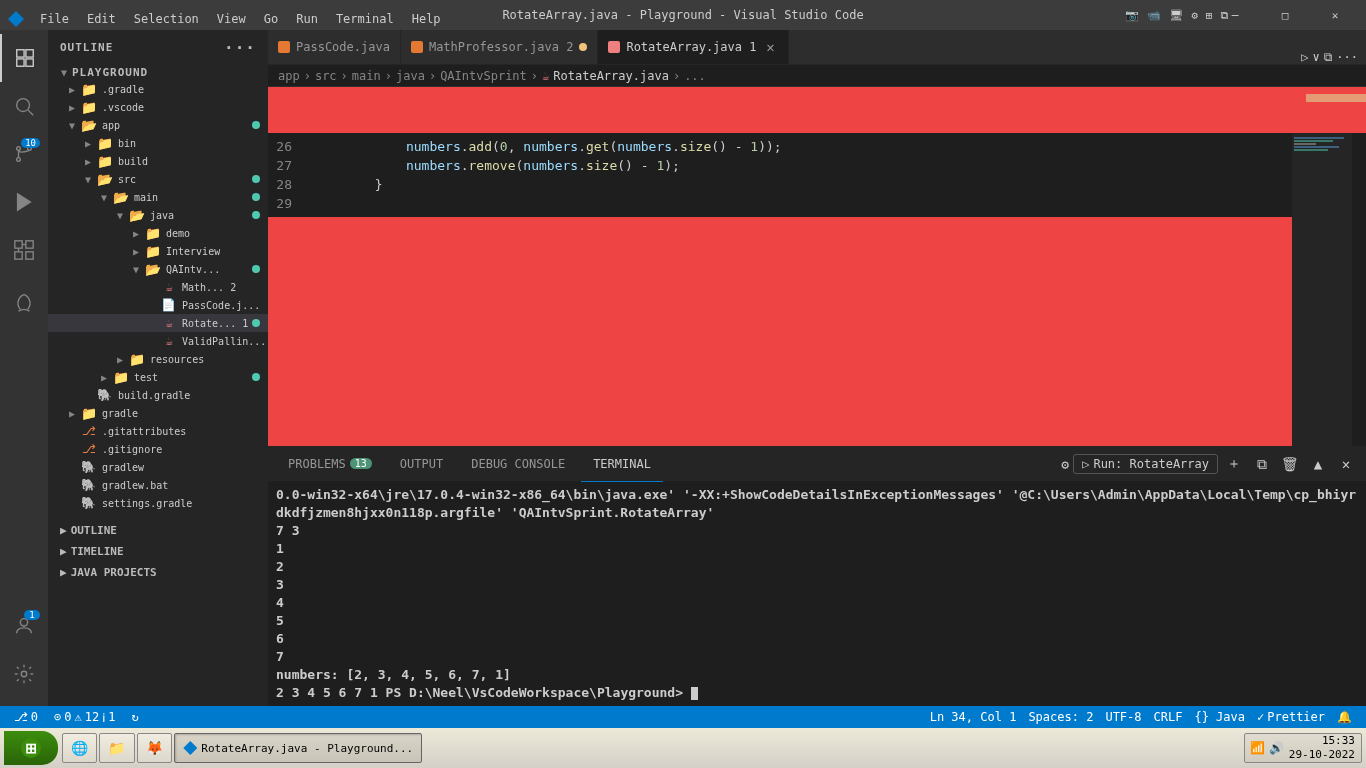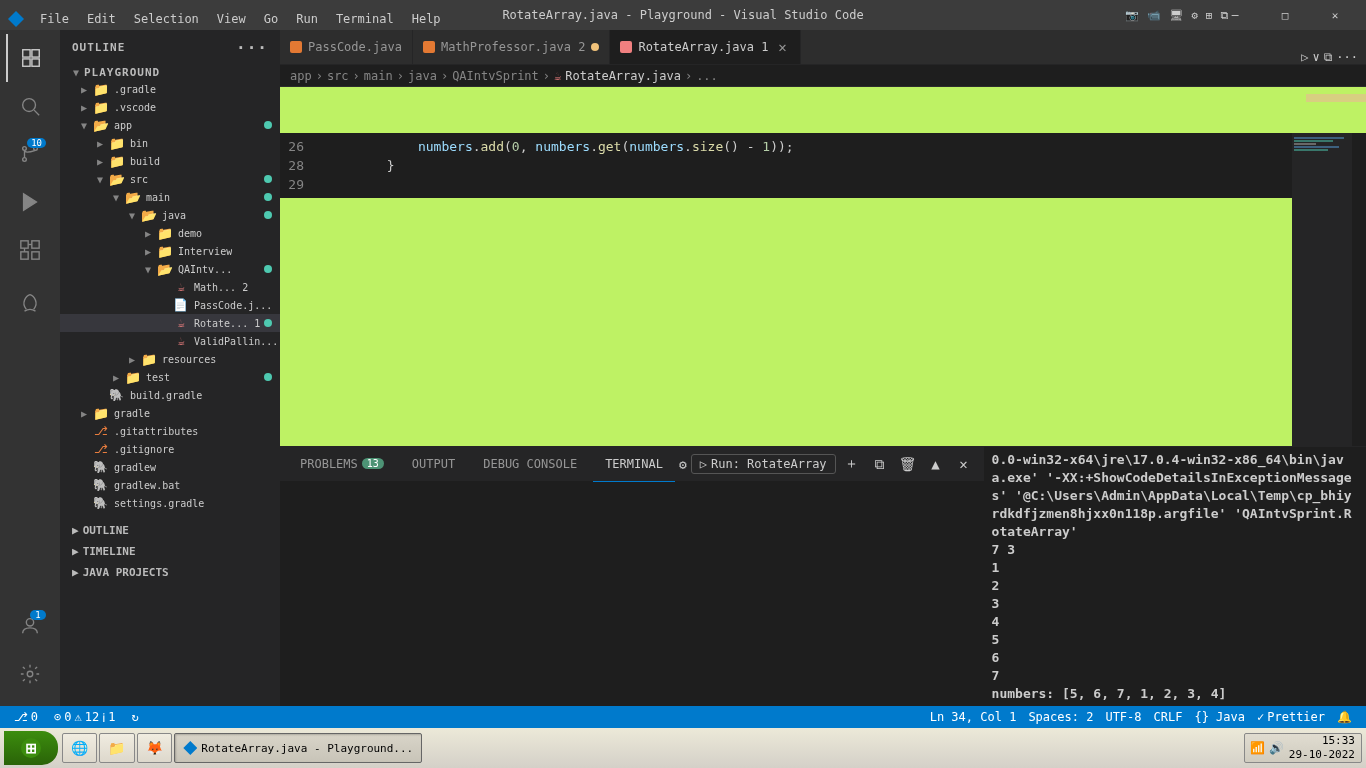--- a/index.html
+++ b/index.html
@@ -12,21 +12,21 @@
     .titlebar-menu span { color: #cccccc; font-size: 12px; padding: 2px 8px; cursor: pointer; }
     .titlebar-title { position: absolute; left: 50%; transform: translateX(-50%); color: #cccccc; font-size: 12px; }
     .titlebar-controls { display: flex; align-items: center; gap: 4px; }
     .titlebar-controls span { width: 46px; height: 30px; display: flex; align-items: center; justify-content: center; font-size: 11px; cursor: pointer; color: #cccccc; }
     .vscode-icon { width: 16px; height: 16px; background: #007acc; clip-path: polygon(0 50%, 50% 0, 100% 50%, 50% 100%); }
 
     
     .main-layout { display: flex; flex: 1; overflow: hidden; }
 
     
-    .activity-bar { width: 60px; background: #333333; display: flex; flex-direction: column; align-items: center; padding-top: 4px; flex-shrink: 0; }
+    .activity-bar { width: 48px; background: #333333; display: flex; flex-direction: column; padding-top: 4px; flex-shrink: 0; }
     .activity-item { width: 48px; height: 48px; display: flex; align-items: center; justify-content: center; cursor: pointer; position: relative; color: #858585; font-size: 22px; }
     .activity-item.active { color: #cccccc; border-left: 2px solid #cccccc; }
     .activity-item .badge { position: absolute; top: 8px; right: 8px; background: #007acc; color: white; border-radius: 10px; font-size: 9px; padding: 0 4px; min-width: 16px; text-align: center; }
     .activity-bottom { margin-top: auto; margin-bottom: 8px; }
 
     
     .sidebar { width: 220px; background: #252526; display: flex; flex-direction: column; flex-shrink: 0; overflow: hidden; }
     .sidebar-header { padding: 8px 12px; font-size: 11px; font-weight: 700; color: #bbbbbb; letter-spacing: 1px; display: flex; justify-content: space-between; align-items: center; }
     .sidebar-content { flex: 1; overflow-y: auto; overflow-x: hidden; }
     .sidebar-content::-webkit-scrollbar { width: 6px; }
@@ -38,21 +38,21 @@
     .tree-indent { display: inline-block; flex-shrink: 0; }
     .tree-arrow { width: 16px; flex-shrink: 0; display: inline-flex; align-items: center; justify-content: center; font-size: 10px; color: #858585; }
     .tree-icon { width: 18px; height: 16px; flex-shrink: 0; display: inline-flex; align-items: center; justify-content: center; font-size: 13px; margin-right: 4px; }
     .tree-label { font-size: 10px; color: #cccccc; overflow: hidden; text-overflow: ellipsis; }
     .tree-dot { width: 8px; height: 8px; border-radius: 50%; background: #4ec9b0; flex-shrink: 0; margin-left: auto; margin-right: 8px; }
 
     
     .icon-folder { color: #dcb67a; }
 
     
-    .editor-area { flex: 1; display: flex; flex-direction: column; overflow: hidden; background: #bef264; }
+    .editor-area { flex: 1; display: flex; flex-direction: column; overflow: hidden; background: #ef4444; }
 
     
     .tab-bar { height: 35px; background: #2d2d2d; display: flex; align-items: flex-end; border-bottom: 1px solid #252526; overflow: hidden; flex-shrink: 0; }
     .tab { height: 35px; display: flex; align-items: center; padding: 0 10px; font-size: 12px; color: #969696; cursor: pointer; border-right: 1px solid #252526; min-width: 120px; max-width: 200px; background: #2d2d2d; gap: 6px; flex-shrink: 0; }
     .tab.active { background: #1e1e1e; color: #cccccc; border-top: 1px solid #007acc; }
     .tab-icon { width: 12px; height: 12px; border-radius: 2px; background: #e37933; flex-shrink: 0; }
     .tab-icon.red { background: #f08080; }
     .tab-close { margin-left: auto; width: 16px; height: 16px; display: flex; align-items: center; justify-content: center; border-radius: 3px; font-size: 14px; color: #969696; }
     .tab-modified { width: 8px; height: 8px; border-radius: 50%; background: #f0c27a; margin-left: auto; }
 
@@ -63,21 +63,21 @@
     .code-lines { display: flex; flex-direction: column; padding: 4px 0; background: #1e1e1e; font-family: Consolas, monospace; font-size: 13px; line-height: 19px; }
     .code-line { display: flex; padding: 0; }
     .line-num { width: 40px; text-align: right; padding-right: 16px; color: #858585; flex-shrink: 0; font-size: 13px; user-select: none; }
     .line-content { flex: 1; padding-left: 4px; white-space: pre; }
     .fn { color: #dcdcaa; }
     .num { color: #b5cea8; }
     .op { color: #cccccc; }
     .va { color: #9cdcfe; }
 
     
-    .panel { height: 260px; background: #1e1e1e; display: flex; flex-direction: row; border-top: 1px solid #252526; flex-shrink: 0; }
+    .panel { height: 260px; background: #1e1e1e; display: flex; flex-direction: column; border-top: 1px solid #252526; flex-shrink: 0; }
     .panel-tabs { height: 35px; background: #252526; display: flex; align-items: center; padding: 0 8px; gap: 4px; border-bottom: 1px solid #1e1e1e; flex-shrink: 0; }
     .panel-tab { padding: 0 12px; height: 35px; display: flex; align-items: center; font-size: 12px; color: #969696; cursor: pointer; border-bottom: 1px solid transparent; }
     .panel-tab.active { color: #cccccc; border-bottom: 1px solid #007acc; }
     .panel-tab .badge { background: #4d9375; color: white; border-radius: 10px; font-size: 10px; padding: 0 5px; margin-left: 4px; }
     .panel-toolbar { margin-left: auto; display: flex; align-items: center; gap: 4px; color: #cccccc; font-size: 12px; }
     .panel-btn { padding: 2px 8px; cursor: pointer; display: flex; align-items: center; gap: 4px; color: #cccccc; border: 1px solid #555; border-radius: 3px; font-size: 12px; }
     .panel-icon-btn { width: 24px; height: 24px; display: flex; align-items: center; justify-content: center; cursor: pointer; color: #cccccc; border-radius: 3px; font-size: 14px; }
 
     .terminal-content { flex: 1; overflow-y: auto; overflow-x: hidden; padding: 4px 8px; font-family: Consolas, monospace; font-size: 13px; line-height: 18px; color: #cccccc; background: #1e1e1e; font-weight: bold; }
     .terminal-content::-webkit-scrollbar { width: 6px; }
@@ -457,20 +457,24 @@
       <span>›</span>
       <span>...</span>
     </div>
 
     <div class="editor-with-minimap" style="flex:1; overflow:hidden; min-height:0;margin-top:46px;">
       <div class="editor-scroll">
         <div class="code-lines">
           <div class="code-line">
             <span class="line-num">26</span>
             <span class="line-content">            <span class="va">numbers</span><span class="op">.</span><span class="fn">add</span><span class="op">(</span><span class="num">0</span><span class="op">,</span> <span class="va">numbers</span><span class="op">.</span><span class="fn">get</span><span class="op">(</span><span class="va">numbers</span><span class="op">.</span><span class="fn">size</span><span class="op">() -</span> <span class="num">1</span><span class="op">));</span></span>
+          </div>
+          <div class="code-line">
+            <span class="line-num">27</span>
+            <span class="line-content">            <span class="va">numbers</span><span class="op">.</span><span class="fn">remove</span><span class="op">(</span><span class="va">numbers</span><span class="op">.</span><span class="fn">size</span><span class="op">() -</span> <span class="num">1</span><span class="op">);</span></span>
           </div>
           <div class="code-line">
             <span class="line-num">28</span>
             <span class="line-content">        <span class="op">}</span></span>
           </div>
           <div class="code-line">
             <span class="line-num">29</span>
             <span class="line-content"> </span>
           </div>
         </div>
@@ -522,21 +526,20 @@
       <div class="terminal-content">
         <div class="terminal-line">0.0-win32-x64\jre\17.0.4-win32-x86_64\bin\java.exe' '-XX:+ShowCodeDetailsInExceptionMessages' '@C:\Users\Admin\AppData\Local\Temp\cp_bhiyrdkdfjzmen8hjxx0n118p.argfile' 'QAIntvSprint.RotateArray'</div>
         <div class="terminal-line">7 3</div>
         <div class="terminal-line">1</div>
         <div class="terminal-line">2</div>
         <div class="terminal-line">3</div>
         <div class="terminal-line">4</div>
         <div class="terminal-line">5</div>
         <div class="terminal-line">6</div>
         <div class="terminal-line">7</div>
-        <div class="terminal-line">numbers: [5, 6, 7, 1, 2, 3, 4]</div>
         <div class="terminal-line">numbers: [2, 3, 4, 5, 6, 7, 1]</div>
         <div class="terminal-line">2 3 4 5 6 7 1 PS D:\Neel\VsCodeWorkspace\<span style="color:#cccccc;">Playground</span>&gt; <span class="terminal-cursor"></span></div>
       </div>
     </div>
 
   </div>
 
 </div>
 
 <div class="status-bar">

